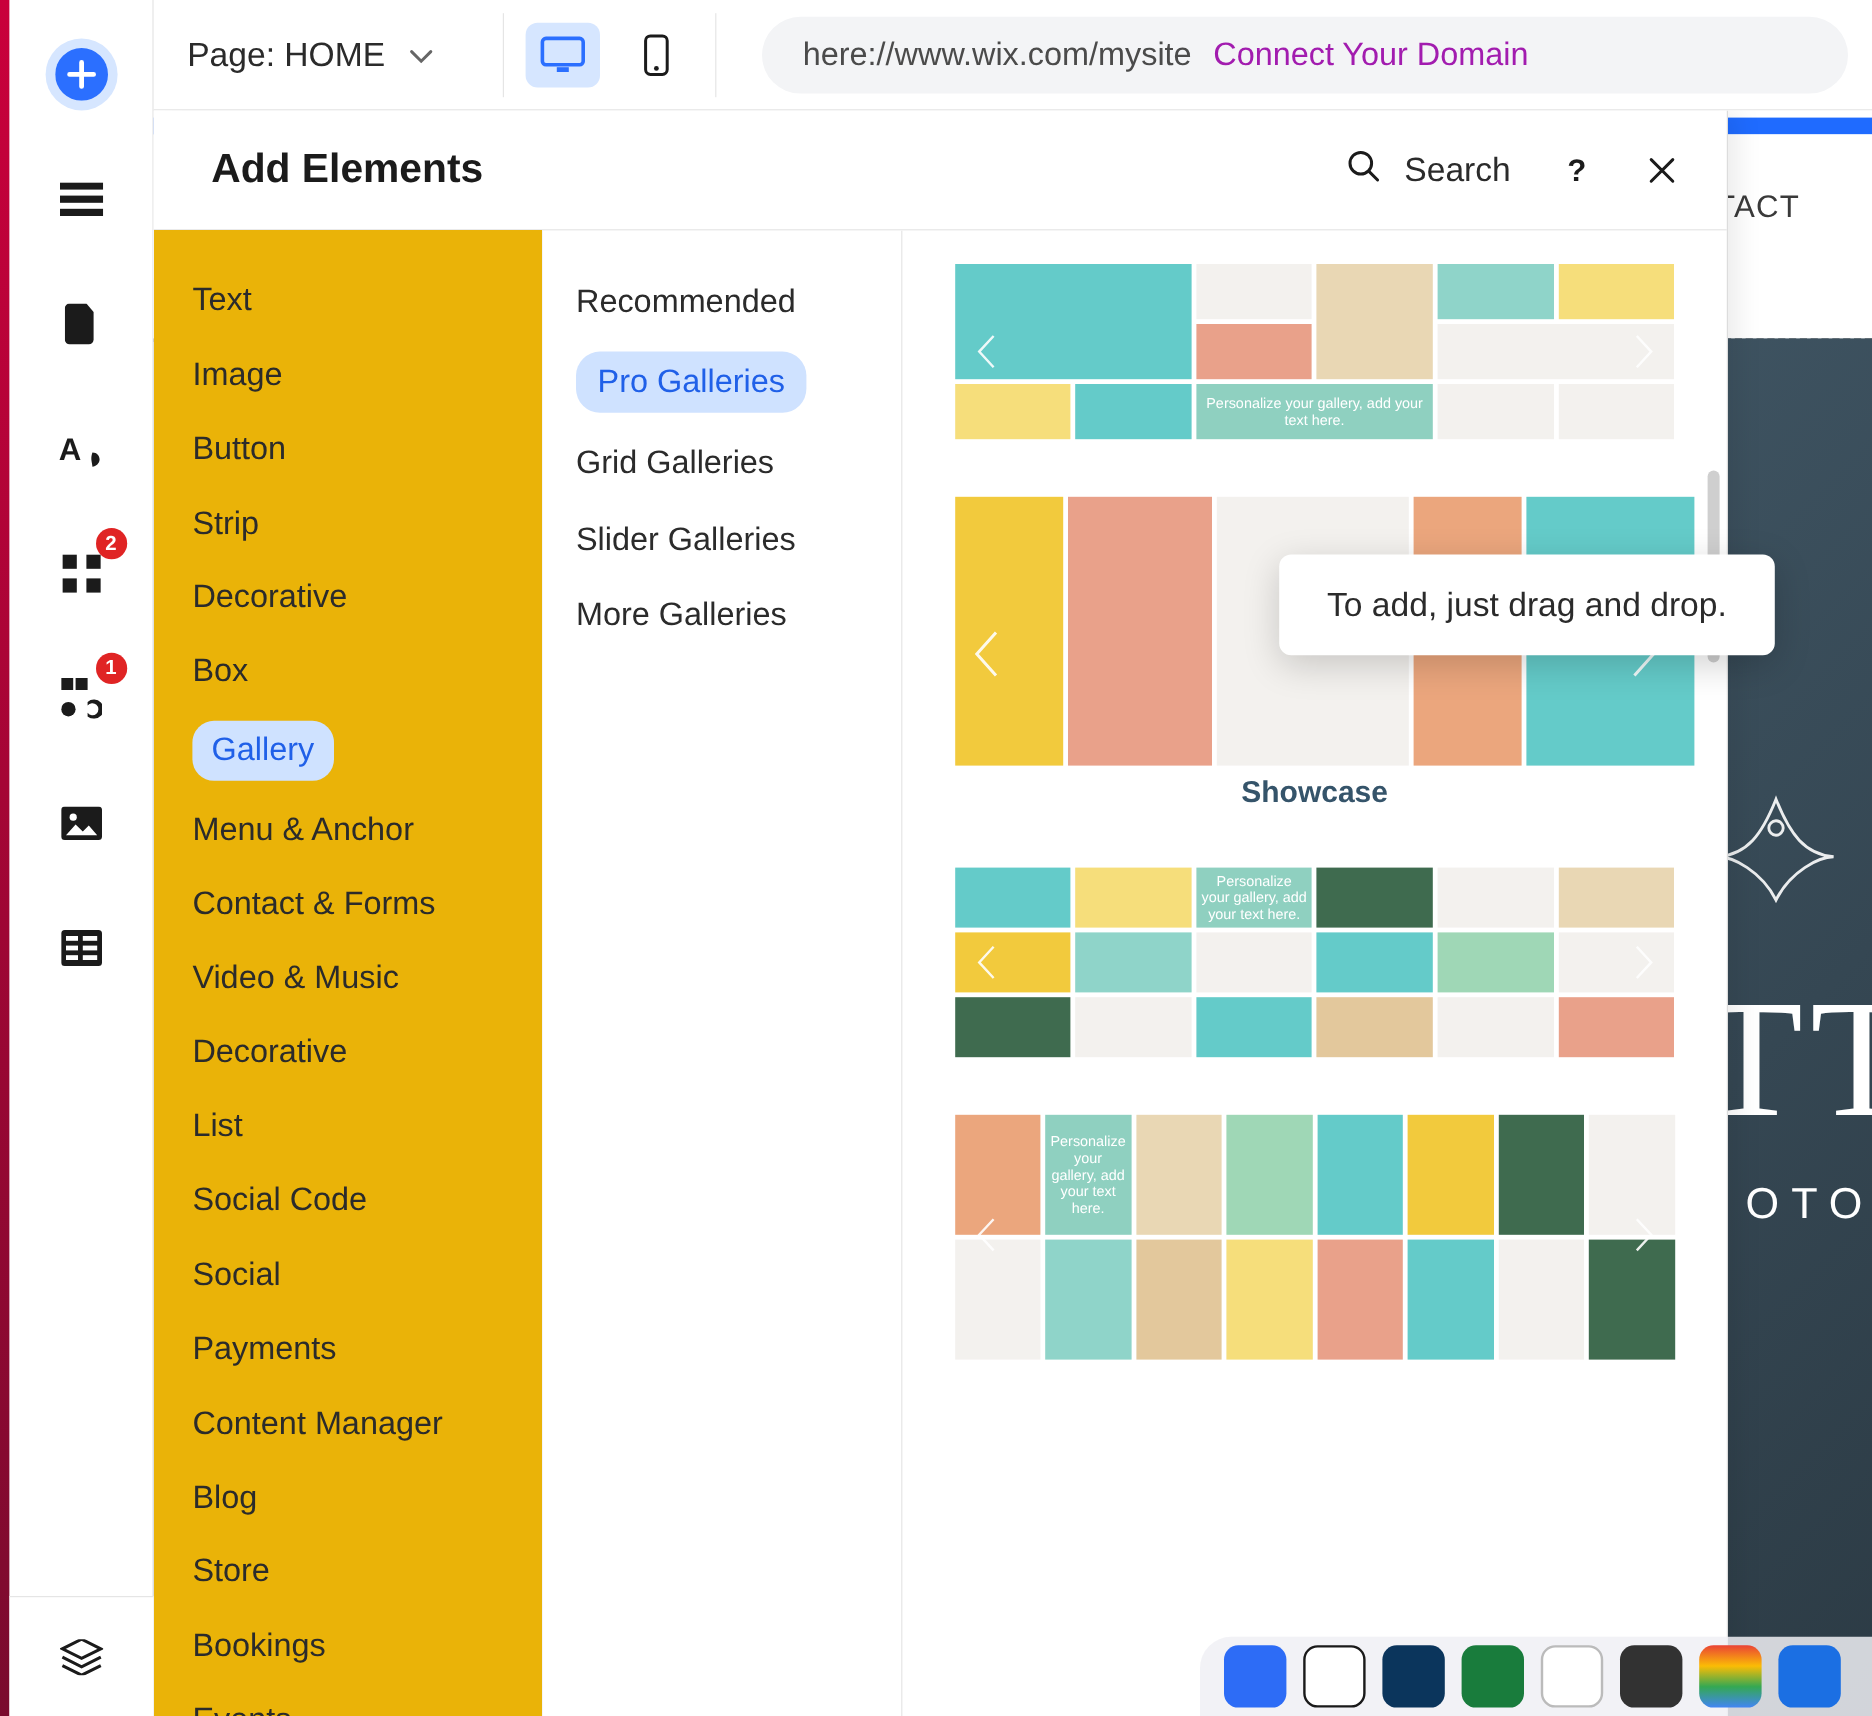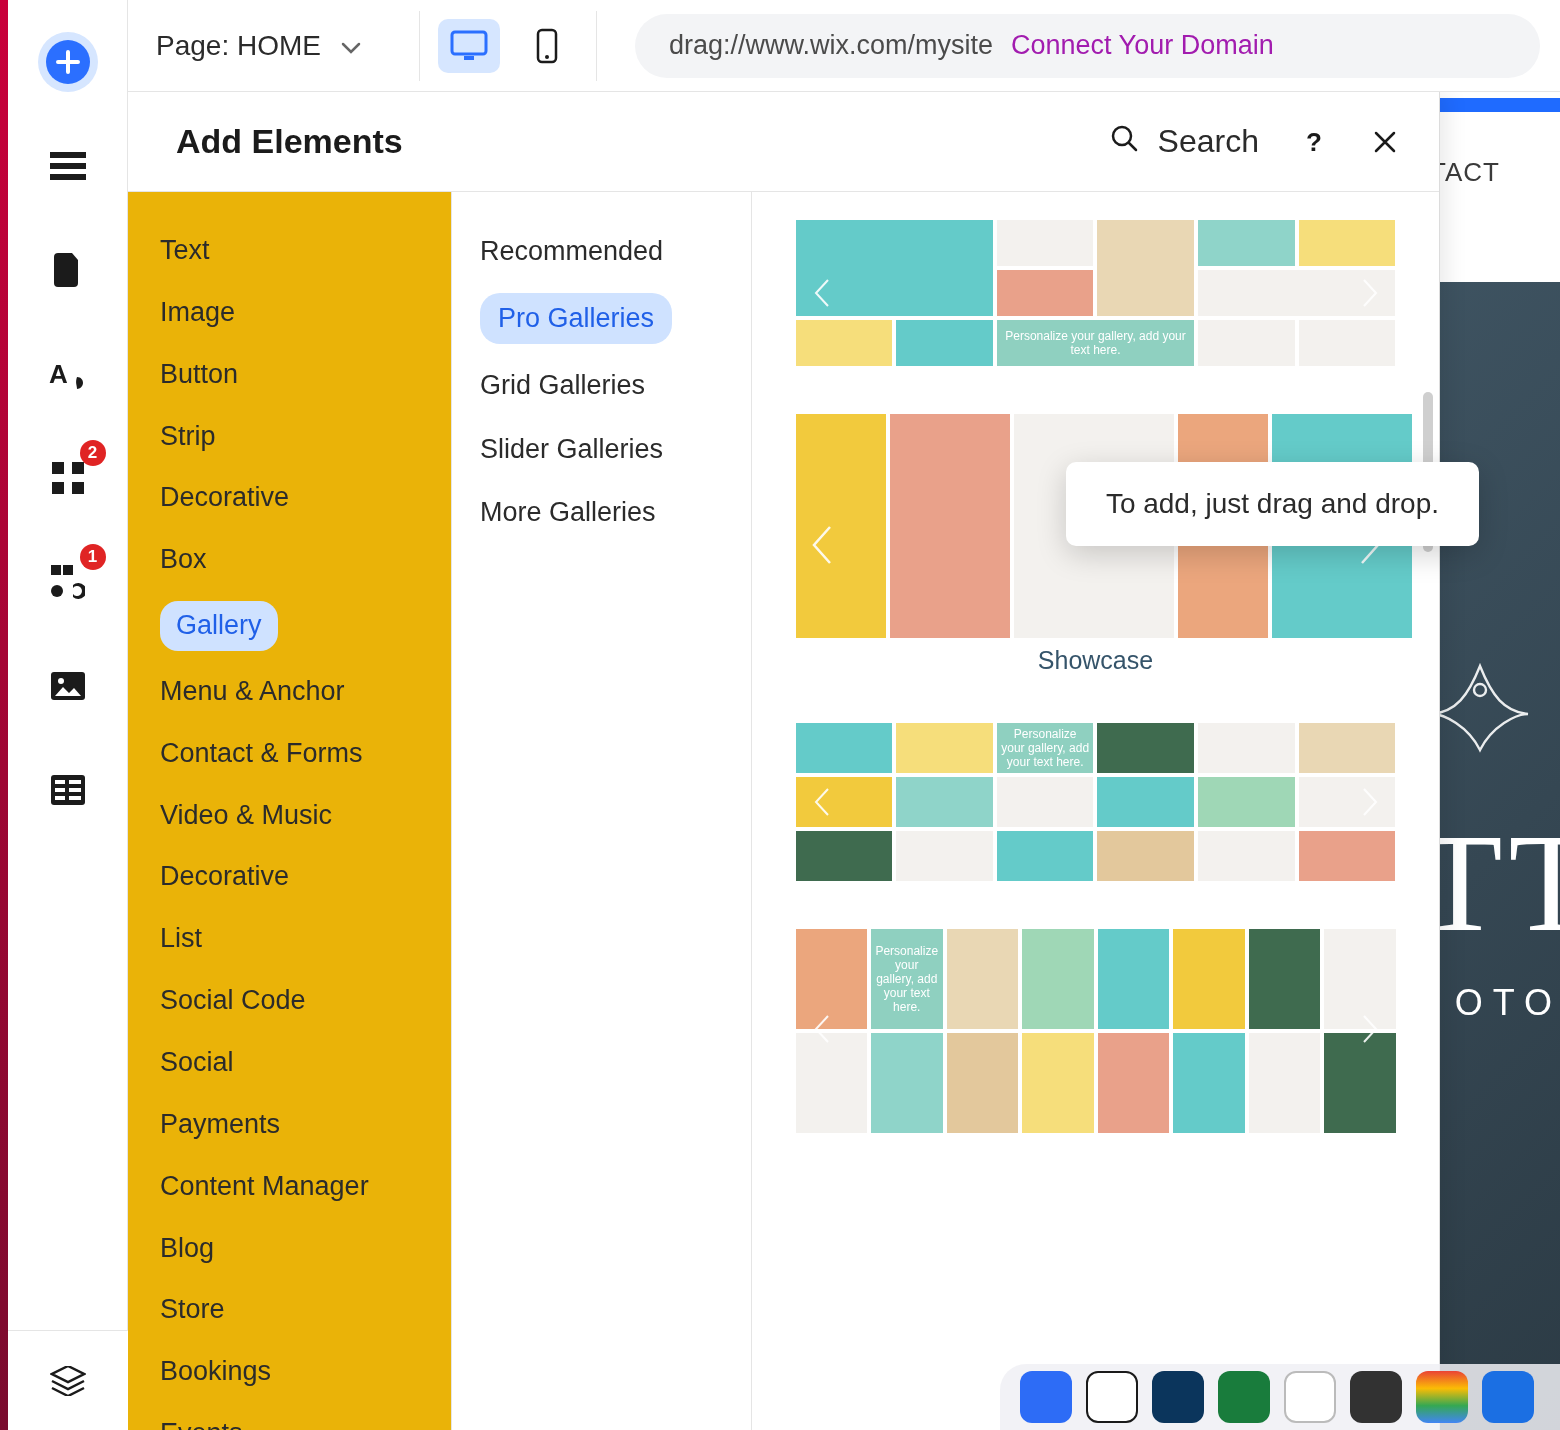--- a/index.html
+++ b/index.html
@@ -95,21 +95,21 @@
     background: #fff; border-right: 1px solid #dcdcdc; display: flex; flex-direction: column;
     box-shadow: 8px 0 20px rgba(0,0,0,0.08);
     border-top-left-radius: 0;
   }
   .panel-header {
     height: 100px; display: flex; align-items: center; justify-content: space-between;
     padding: 0 36px 0 48px; border-bottom: 1px solid #e5e5e5;
   }
   .panel-title { font-size: 34px; font-weight: 700; color: #1b1b1b; }
   .panel-actions { display: flex; align-items: center; gap: 36px; }
-  .panel-actions .search { display: flex; align-items: center; gap: 20px; font-size: 32px; color: #2b2b2b; }
+  .panel-actions .search { display: flex; align-items: center; gap: 20px; font-size: 28px; color: #2b2b2b; }
   .panel-actions .icon-btn { width: 36px; height: 36px; display: flex; align-items: center; justify-content: center; color: #2b2b2b; }
 
   .panel-body { flex: 1; display: flex; overflow: hidden; }
   .col1 {
     width: 324px; border-right: 1px solid #e5e5e5; padding: 28px 0; overflow-y: auto;
     background: #eab308;
   }
   .col1 .item {
     padding: 10px 32px; font-size: 27px; color: #2b2b2b; line-height: 1.55;
     display: flex;
@@ -148,21 +148,21 @@
   .c-ylight { background: #f6de7b; }
   .c-white { background: #f3f1ee; }
   .c-pink { background: #e9a18a; }
   .c-salmon { background: #eba67d; }
   .c-green { background: #3f6b4f; }
   .c-mint { background: #9fd7b6; }
   .c-text {
     background: #8fd0c0; display:flex; align-items:center; justify-content:center;
     color: #fff; font-size: 12px; text-align:center; padding: 4px;
   }
-  .caption { text-align: center; font-size: 25px; color: #35546a; margin-top: 12px; }
+  .caption { text-align: center; font-size: 25px; color: #35546a; margin-top: 12px; font-weight: bold; }
 
   
   .g1 { grid-template-columns: repeat(6, 1fr); grid-auto-rows: 46px; }
   .g2 { grid-template-columns: 90px 120px 160px 90px 140px; grid-auto-rows: 110px; height:220px;}
   .g3 { grid-template-columns: repeat(6, 1fr); grid-auto-rows: 50px; }
   .g4 { grid-template-columns: repeat(8, 1fr); grid-auto-rows: 100px; height:200px;}
 
   .scroll-thumb {
     position: absolute; right: 6px; top: 200px; width: 10px; height: 160px; background: #cfcfcf; border-radius: 5px;
   }
@@ -276,21 +276,21 @@
       </div>
       <div class="device-btn">
         <svg width="22" height="36" viewBox="0 0 22 36">
             <rect x="2" y="2" width="18" height="32" rx="4" fill="none" stroke="#1b1b1b" stroke-width="2.5"></rect>
             <circle cx="11" cy="29" r="2" fill="#1b1b1b"></circle>
           </svg>
       </div>
     </div>
     <div class="topbar-divider"></div>
     <div class="url-pill">
-      <span>drag://www.wix.com/mysite</span>
+      <span>here://www.wix.com/mysite</span>
       <span class="connect">Connect Your Domain</span>
     </div>
   </div>
 
   <div class="workspace">
 
     <div class="canvas-bg">
       <div class="blue-strip"></div>
       <div class="site-header">
         <span>TACT</span>

